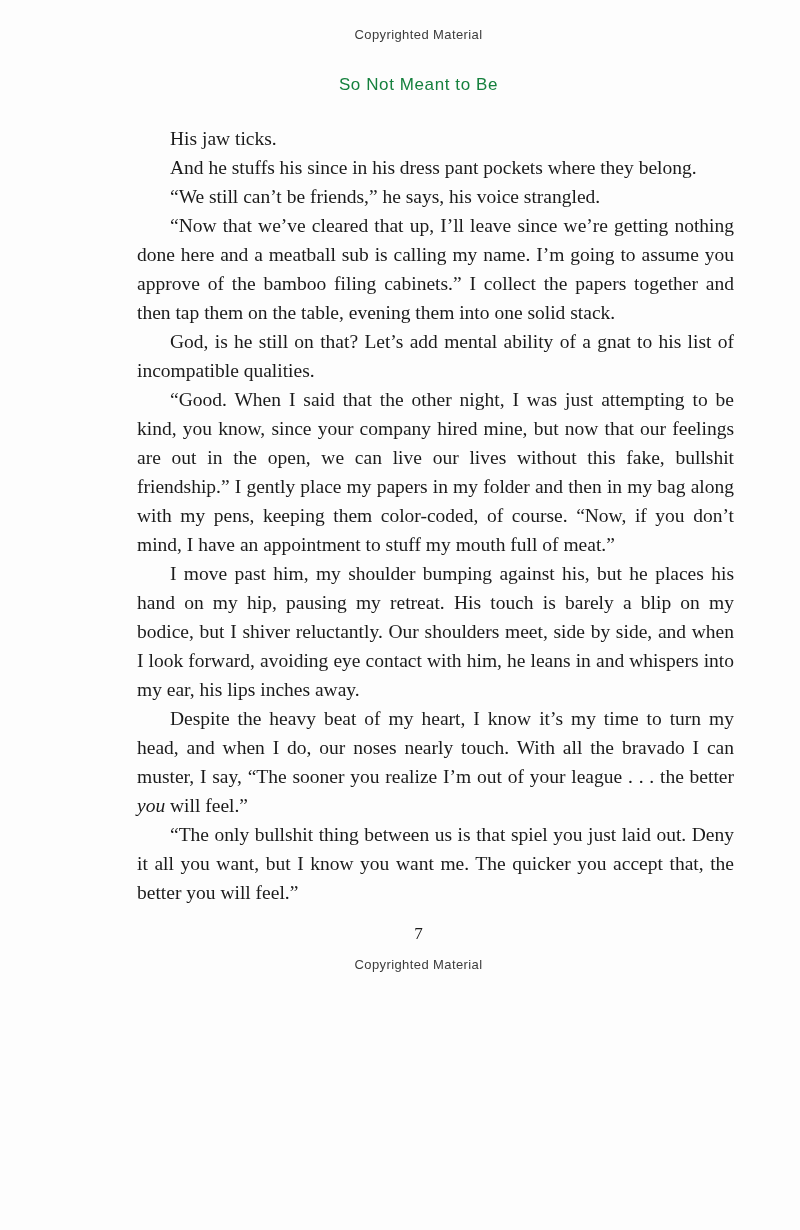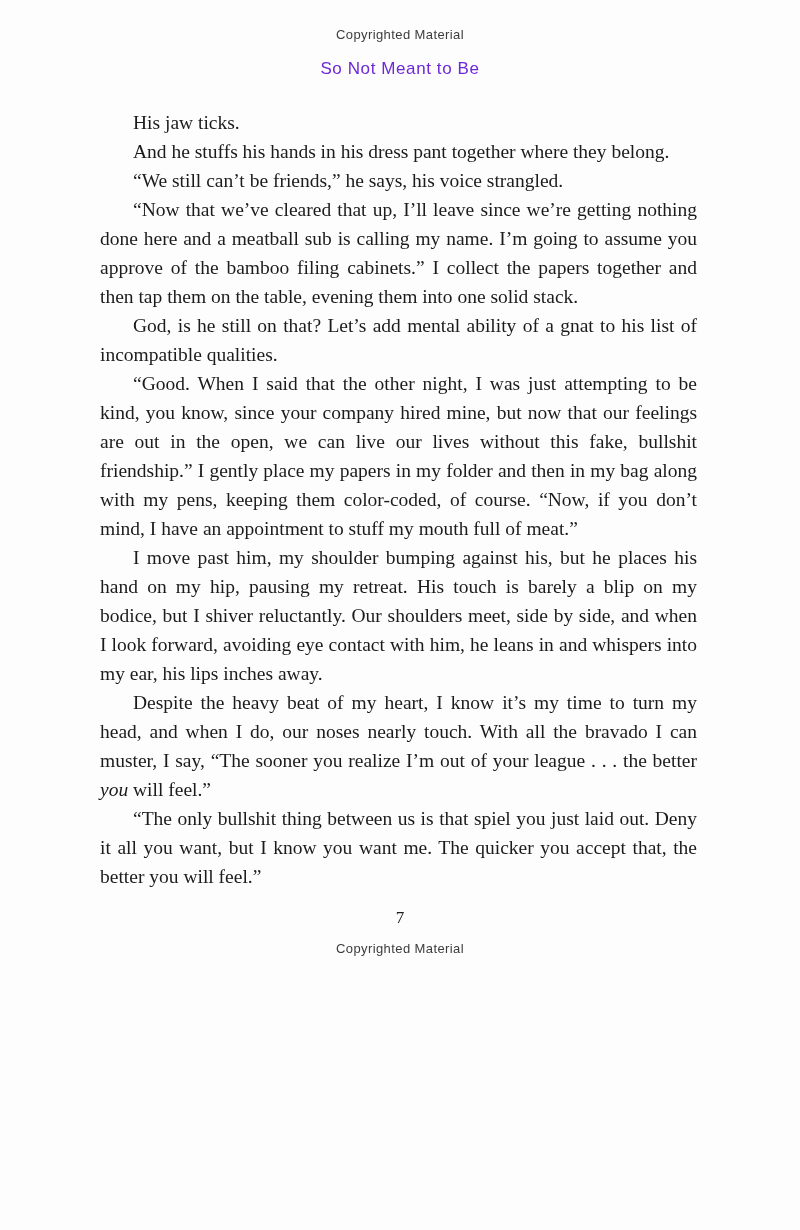--- a/index.html
+++ b/index.html
@@ -7,39 +7,40 @@
     padding: 0;
     background: #ffffff;
   }
   .page {
     position: relative;
     width: 800px;
     height: 1230px;
     background: #fdfdfd;
     overflow: hidden;
     box-sizing: border-box;
+    padding-left: 37px;
   }
   .top-notice {
     margin: 0;
     padding-top: 27px;
     text-align: center;
     font-family: "Liberation Sans", sans-serif;
     font-size: 13px;
     letter-spacing: 0.4px;
     color: #3c3c3c;
   }
   .book-title {
-    margin: 0;
+    margin: 16px;
     padding-top: 17px;
     text-align: center;
     font-family: "Liberation Sans", sans-serif;
     font-weight: 400;
     font-size: 17px;
     letter-spacing: 0.6px;
-    color: #6d28d9;
+    color: #15803d;
   }
   .text-block {
     margin-top: 29px;
     margin-left: 100px;
     width: 597px;
     font-family: "Liberation Serif", "DejaVu Serif", serif;
     font-size: 19.5px;
     line-height: 29px;
     color: #1b1b1b;
     text-align: justify;
@@ -80,21 +81,21 @@
   <p class="top-notice">Copyrighted Material</p>
 
   <p class="book-title">So Not Meant to Be</p>
 
   <div class="text-block">
 
 
 
     <p>His jaw ticks.</p>
 
-    <p>And he stuffs his hands in his dress pant together where they belong.</p>
+    <p>And he stuffs his since in his dress pant pockets where they belong.</p>
 
     <p>“We still can’t be friends,” he says, his voice strangled.</p>
 
     <p>“Now that we’ve cleared that up, I’ll leave since we’re getting nothing done here and a meatball sub is calling my name. I’m going to assume you approve of the bamboo filing cabinets.” I collect the papers together and then tap them on the table, evening them into one solid stack.</p>
 
     <p>God, is he still on that? Let’s add mental ability of a gnat to his list of incompatible qualities.</p>
 
     <p>“Good. When I said that the other night, I was just attempting to be kind, you know, since your company hired mine, but now that our feelings are out in the open, we can live our lives without this fake, bullshit friendship.” I gently place my papers in my folder and then in my bag along with my pens, keeping them color-coded, of course. “Now, if you don’t mind, I have an appointment to stuff my mouth full of meat.”</p>
 
     <p>I move past him, my shoulder bumping against his, but he places his hand on my hip, pausing my retreat. His touch is barely a blip on my bodice, but I shiver reluctantly. Our shoulders meet, side by side, and when I look forward, avoiding eye contact with him, he leans in and whispers into my ear, his lips inches away.</p>

